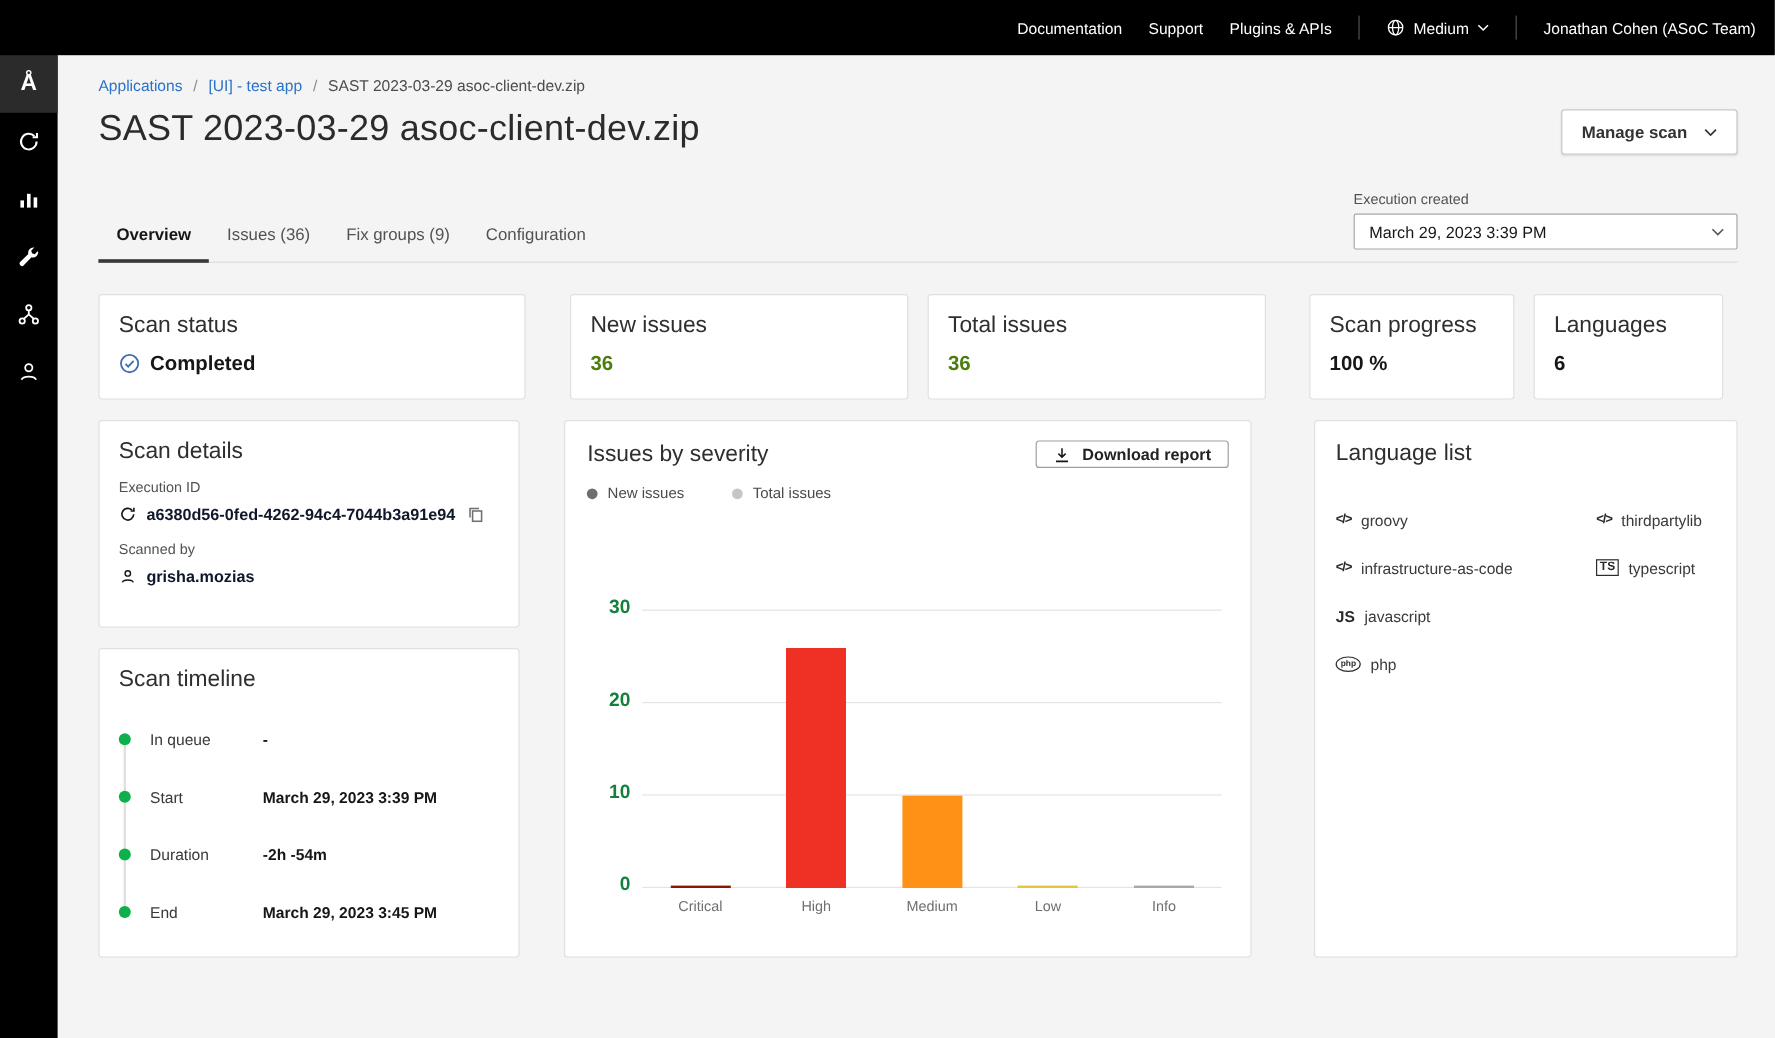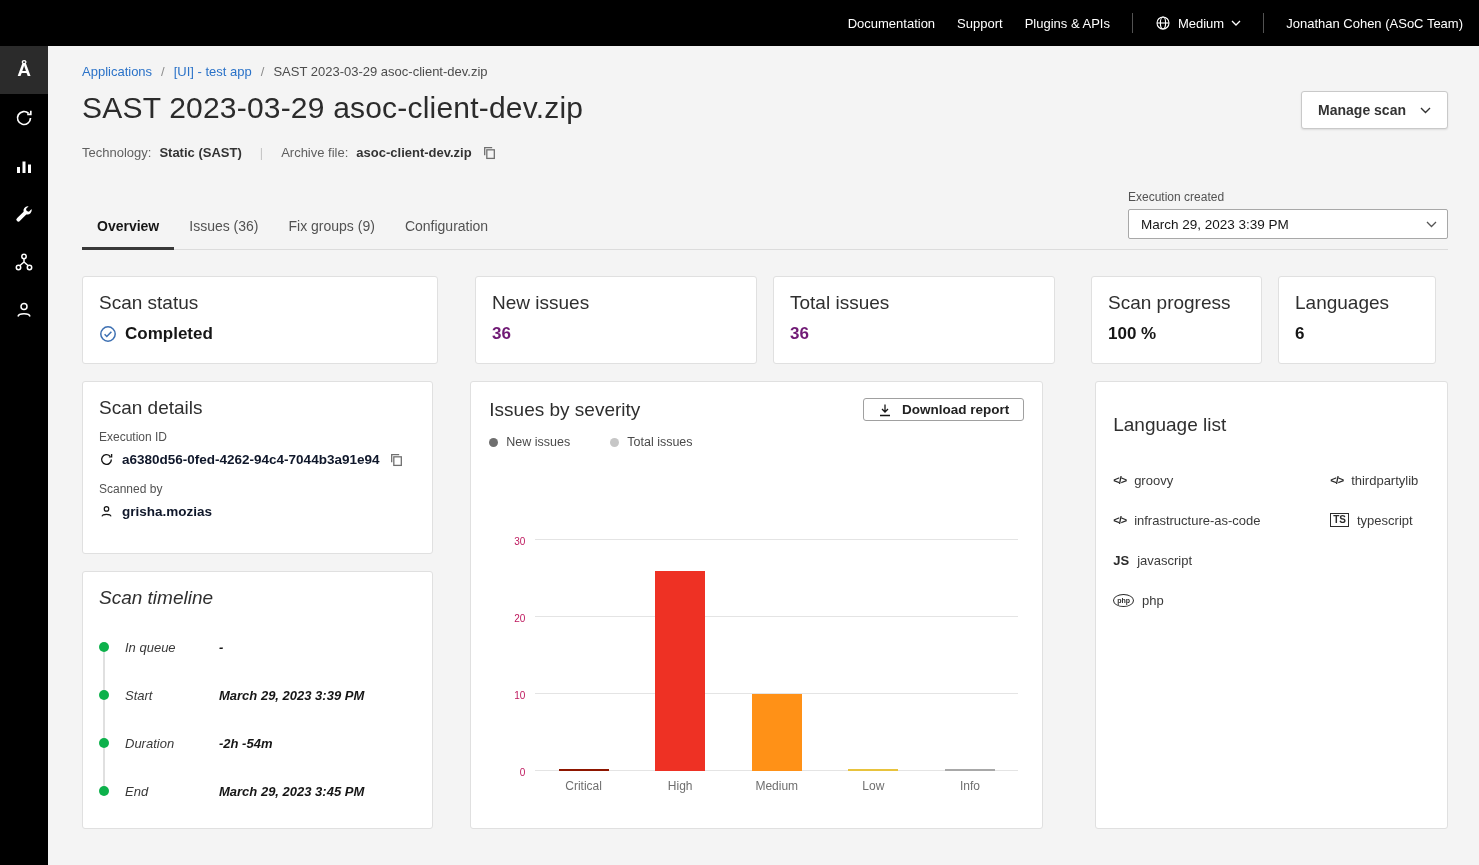--- a/index.html
+++ b/index.html
@@ -57,57 +57,57 @@
 
   
   .card { background:#fff; border:1px solid #e0e0e0; border-radius:3px; padding:15px 16px; }
   .card-title { font-size:19px; font-weight:400; color:#2f2f2f; }
 
   .row1 { margin-top:26px; display:flex; }
   .stat-card { height:88px; }
   .w356 { width:356px; } .w282 { width:282px; } .w171 { width:171px; } .w170 { width:158px; }
   .mr37 { margin-right:37px; } .mr16 { margin-right:16px; } .mr36 { margin-right:36px; }
   .stat-value { margin-top:10px; font-size:17px; font-weight:bold; color:#161616; display:flex; align-items:center; gap:8px; }
-  .stat-value.blue { color:#701a75; }
+  .stat-value.blue { color:#4d7c0f; }
 
   .row2 { margin-top:17px; display:flex; align-items:flex-start; }
   .left-col { width:356px; margin-right:37px; display:flex; flex-direction:column; gap:17px; }
 
   .details-card { height:173px; }
   .detail-label { margin-top:11px; font-size:12px; color:#525252; }
   .detail-row { margin-top:8px; display:flex; align-items:center; gap:8px; font-size:13.5px; font-weight:bold; color:#0f172a; }
 
-  .timeline-card { height:258px;font-style:italic; }
+  .timeline-card { height:258px; }
   .timeline { position:relative; margin-top:14px; }
   .timeline-rail { position:absolute; left:4px; top:24px; height:144px; width:2px; background:#e0e0e0; }
   .timeline-row { display:flex; align-items:center; height:48px; position:relative; }
   .timeline-dot { width:10px; height:10px; border-radius:50%; background:#0db14b; margin-right:16px; flex:none; z-index:1; }
   .timeline-label { width:94px; font-size:13px; color:#393939; }
   .timeline-value { font-size:13px; font-weight:bold; color:#161616; }
 
   
   .chart-card { width:580px; height:448px; padding:16px 18px; margin-right:52px; }
   .chart-header { display:flex; justify-content:space-between; align-items:center; }
   .download-btn { height:23px; padding:0 14px; gap:10px; font-size:13.5px; font-weight:bold; color:#222;
                   border-color:#a0a0a0; box-shadow:none; }
   .legend { margin-top:14px; display:flex; gap:40px; }
   .legend-item { display:flex; align-items:center; gap:8px; font-size:12.5px; color:#4a4a4a; }
   .legend-dot { width:9px; height:9px; border-radius:50%; display:inline-block; }
   .plot { position:relative; margin:22px 6px 0 46px; height:300px; }
   #gridlines, #ylabels, .bars { position:absolute; inset:0; }
   .gridline { position:absolute; left:0; right:0; height:1px; background:#e4e4e4; }
-  .y-label { position:absolute; left:-40px; width:30px; text-align:right; font-size:10px; color:#be185d; }
+  .y-label { position:absolute; left:-40px; width:30px; text-align:right; font-size:16px; color:#15803d;font-weight:bold; }
   .bars { display:flex; }
   .bar-col { flex:1; display:flex; align-items:flex-end; justify-content:center; }
   .bar { width:50px; }
   .xlabels { display:flex; margin:8px 6px 0 46px; }
   .x-label { flex:1; text-align:center; font-size:12px; color:#6f6f6f; }
 
   
-  .lang-card { width:357px; height:448px; padding:32px 17px; }
+  .lang-card { width:357px; height:448px; padding:16px 17px; }
   .lang-grid { margin-top:24px; display:grid; grid-template-columns:217px 1fr;
                grid-template-rows:repeat(4,40px); grid-auto-flow:column; }
   .lang-item { display:flex; align-items:center; gap:8px; font-size:13px; color:#3a3a3a; }
   .li-code { font-weight:bold; font-size:11px; color:#2b2b2b; letter-spacing:-1px; }
   .li-js { font-weight:bold; font-size:13px; color:#2b2b2b; }
   .li-ts { font-weight:bold; font-size:10px; color:#2b2b2b; border:1.5px solid #2b2b2b; padding:1px 2px; line-height:1; }
   .li-php { font-weight:bold; font-size:7px; color:#2b2b2b; border:1.5px solid #2b2b2b; border-radius:50%;
             padding:2px 3px; line-height:1; }
 </style>
 </head>
@@ -200,33 +200,20 @@
     <button class="btn manage-btn">
       <span>Manage scan</span>
       <span style="display:inline-flex">
         <svg width="11" height="7" viewBox="0 0 11 7" fill="none">
             <path d="M1 1l4.5 4.5L10 1" stroke="#333" stroke-width="1.4"></path>
           </svg>
       </span>
     </button>
   </div>
 
-  <div class="meta-row">
-    <span class="meta-label">Technology:</span>
-    <span class="meta-value">Static (SAST)</span>
-    <span class="meta-sep">|</span>
-    <span class="meta-label">Archive file:</span>
-    <span class="meta-value">asoc-client-dev.zip</span>
-    <span class="copy-icon">
-      <svg width="15" height="15" viewBox="0 0 14 14" fill="none" stroke="#6f6f6f" stroke-width="1.2">
-        <rect x="4.5" y="4.5" width="7" height="8"></rect>
-          <path d="M2.5 9.5v-7h7"></path>
-      </svg>
-    </span>
-  </div>
 
   <div class="tabs-row">
     <div class="tabs">
       <div class="tab active">Overview</div>
       <div class="tab">Issues (36)</div>
       <div class="tab">Fix groups (9)</div>
       <div class="tab">Configuration</div>
     </div>
     <div class="exec-block">
       <div class="exec-label">Execution created</div>

